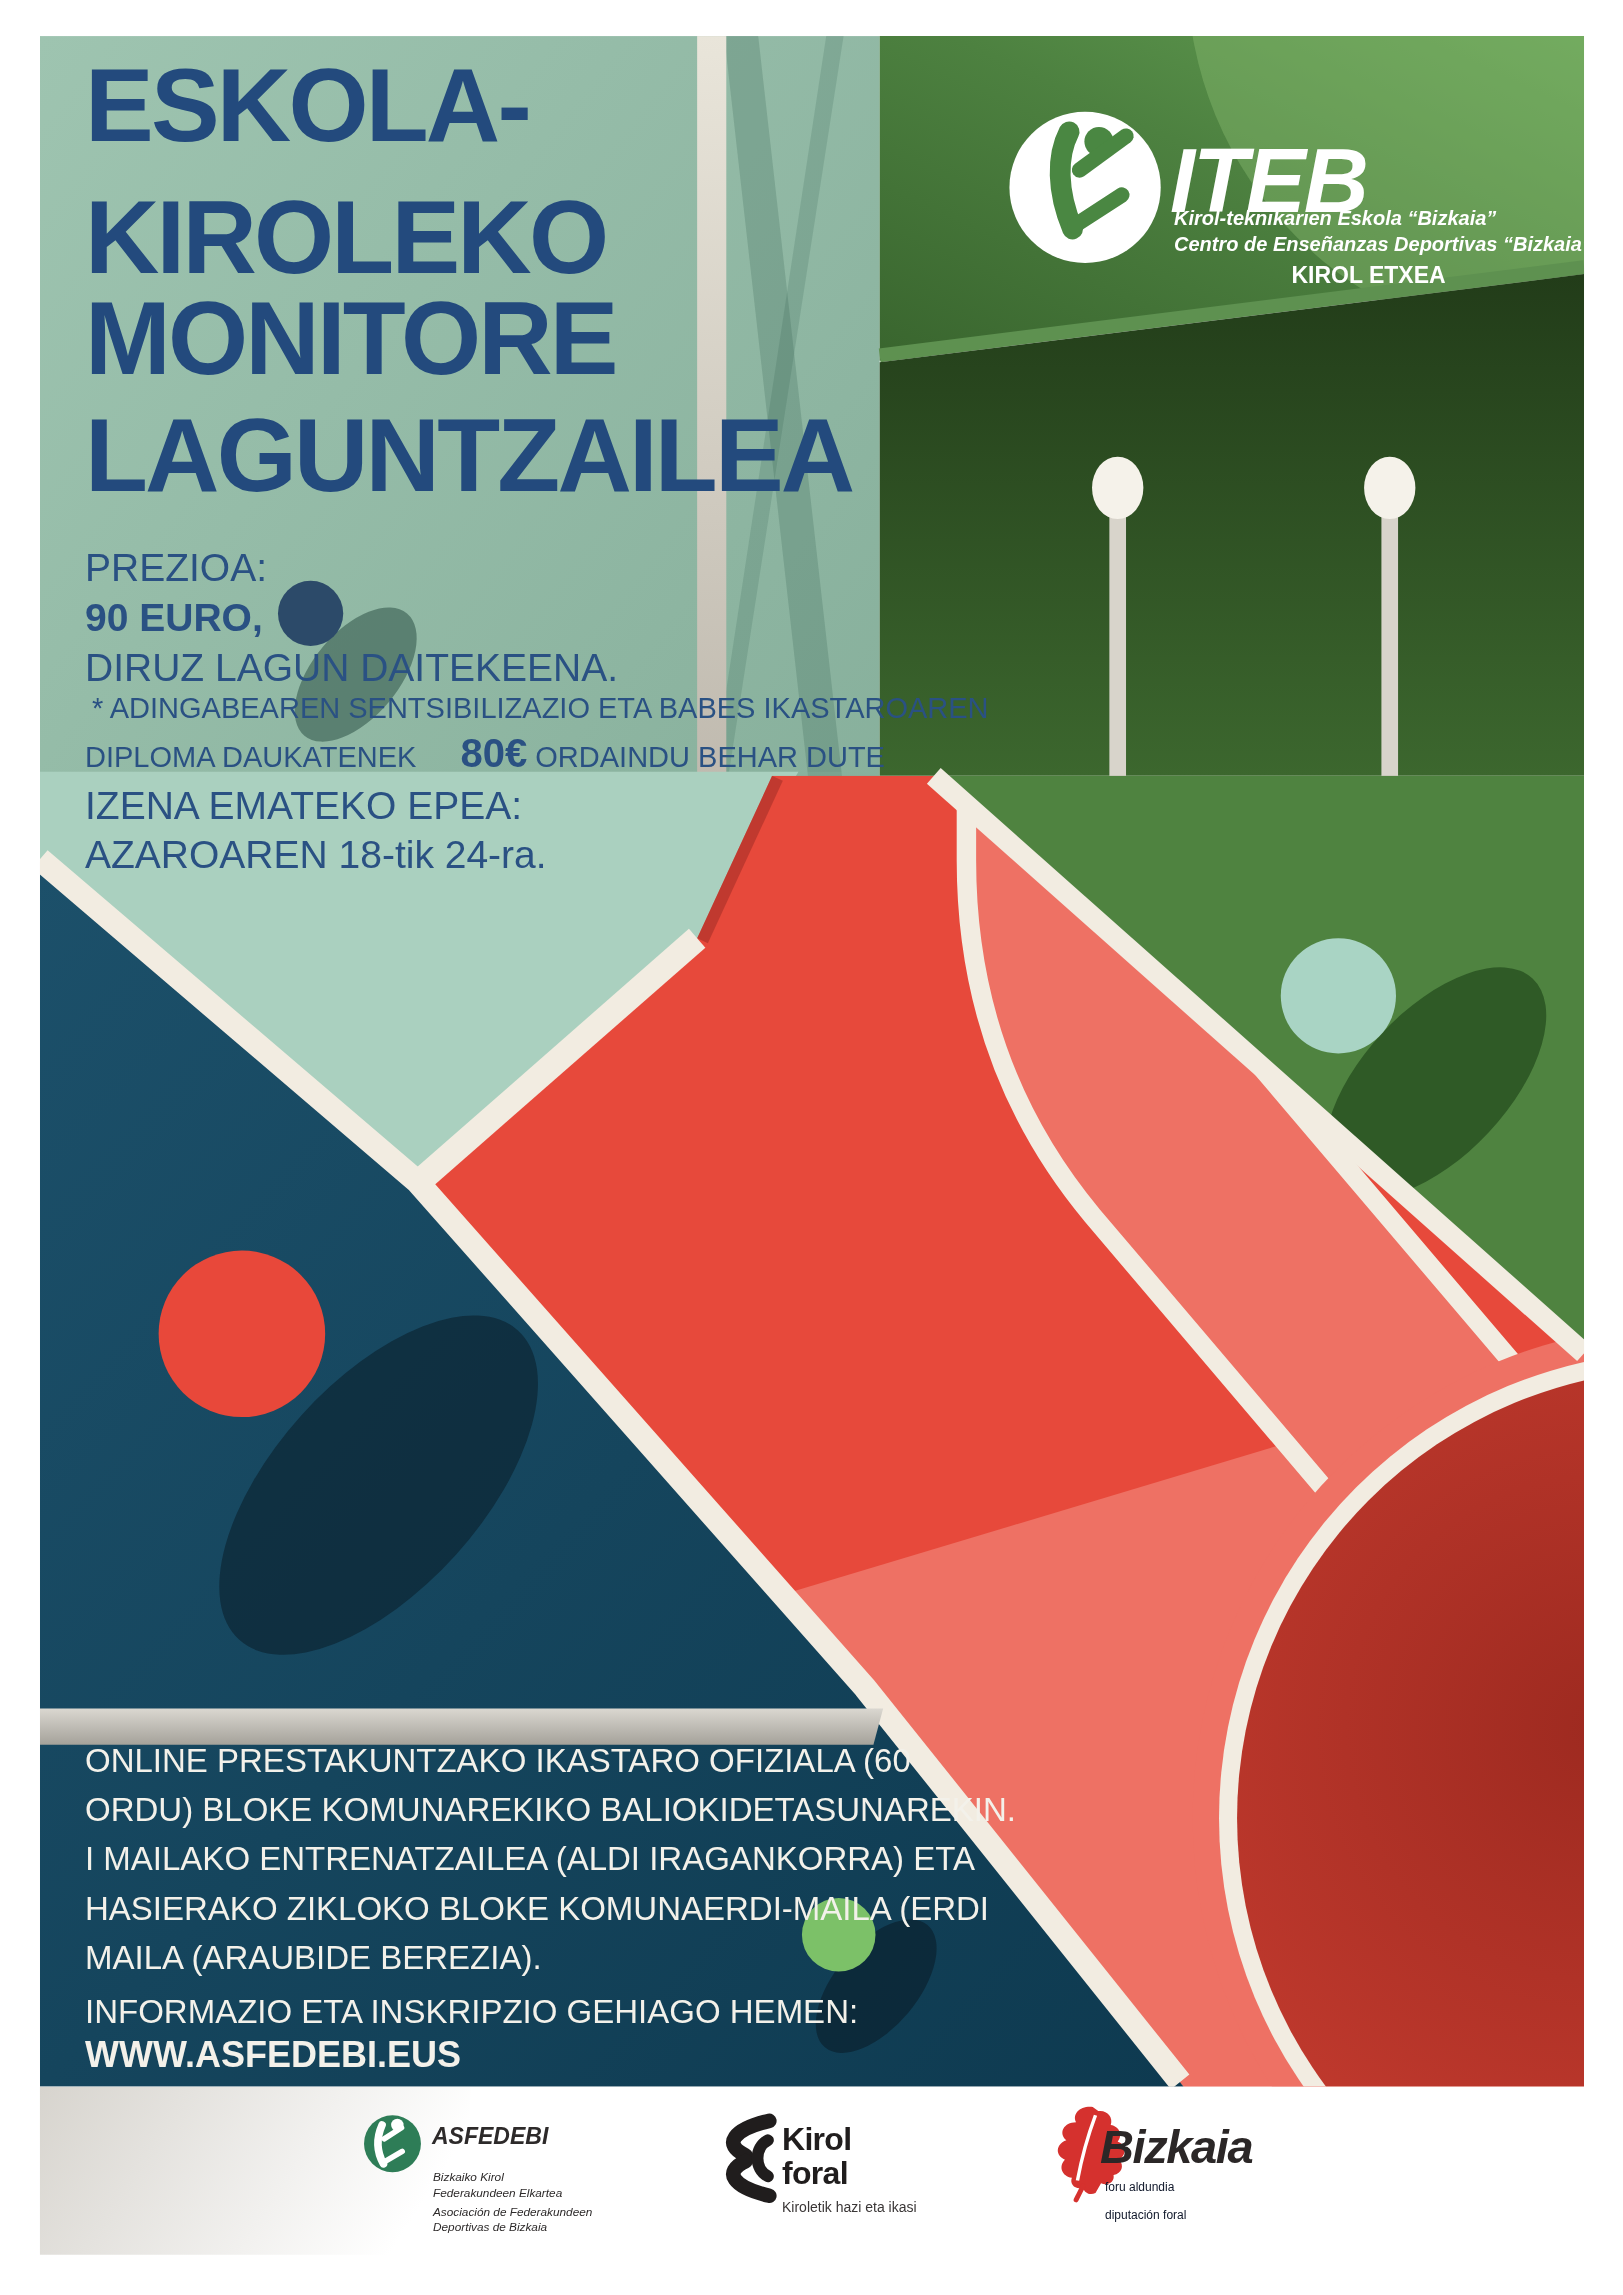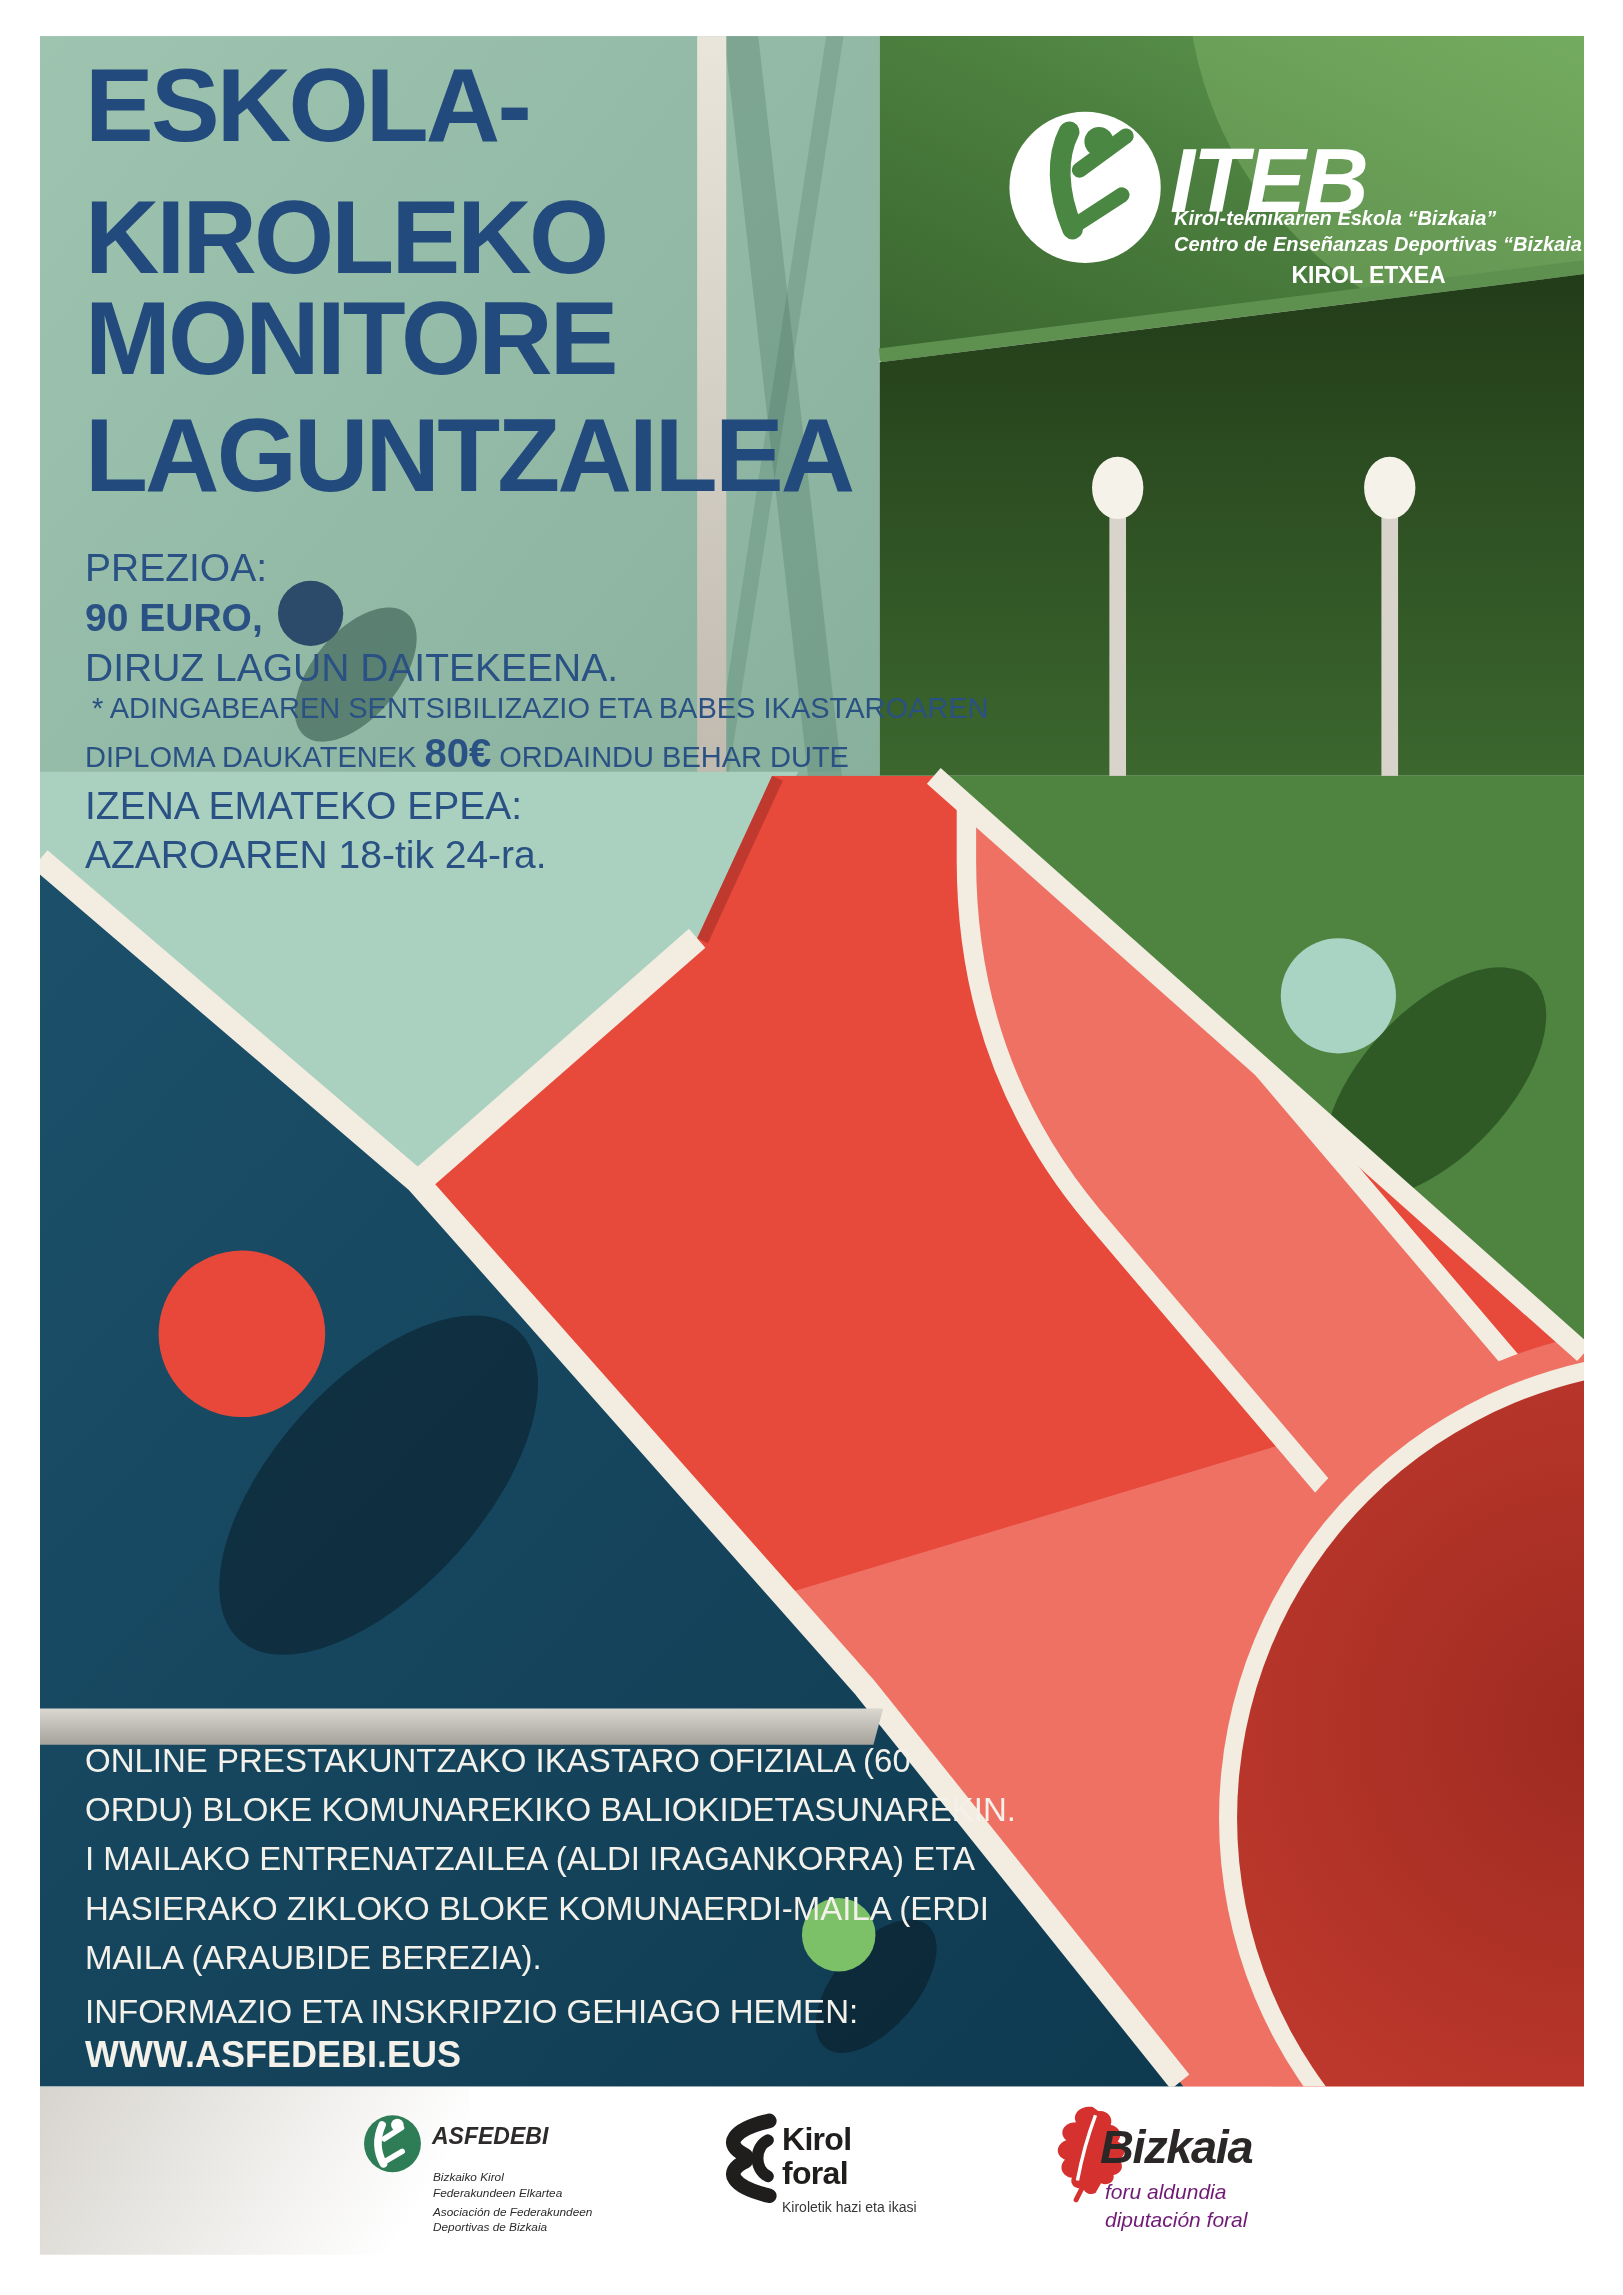--- a/index.html
+++ b/index.html
@@ -4,33 +4,33 @@
 <style>
   html,body{margin:0;padding:0;background:#ffffff;}
   .poster{position:relative;width:1624px;height:2295px;background:#ffffff;overflow:hidden;
           font-family:"Liberation Sans", sans-serif;}
   .art{position:absolute;left:0;top:0;width:1624px;height:2295px;display:block;}
   .txt{position:absolute;white-space:nowrap;line-height:1;}
   .title-line{left:85px;font-weight:bold;font-size:103px;letter-spacing:-2.8px;color:#234a7d;}
   .body-navy{left:85px;color:#2a5183;}
   .white-line{left:85px;color:#f3f1ea;}
   .note{font-size:29px;}
-  .note b{font-size:40px;font-weight:bold;}
+  .note b{font-size:40px;font-weight:bold;margin-left:36px;}
   .kiteb-name{left:1170px;top:136px;font-size:90px;font-weight:bold;font-style:italic;
               letter-spacing:-2.1px;color:#ffffff;}
   .kiteb-sub{left:1174px;font-size:20px;font-weight:bold;font-style:italic;color:#ffffff;}
   .kiteb-etxea{left:1174px;top:264px;width:389px;text-align:center;font-size:23px;font-weight:bold;color:#ffffff;}
   .course{font-size:33px;}
   .url{font-size:36px;font-weight:bold;}
   .asf-name{left:432px;top:2125px;font-size:23px;font-weight:bold;font-style:italic;color:#2d2a2a;}
   .asf-sub{left:433px;font-size:11.8px;font-weight:normal;font-style:italic;color:#2d2a2a;line-height:1.1;}
   .kir-word{left:782px;font-size:32px;font-weight:bold;color:#201d1d;letter-spacing:-0.7px;}
   .kir-tag{left:782px;top:2200px;font-size:14px;color:#3a3636;}
   .biz-name{left:1100px;top:2123px;font-size:47px;font-weight:bold;font-style:italic;color:#2b2727;letter-spacing:-1.4px;}
-  .biz-sub{left:1105px;font-size:21px;font-style:italic;color:#701a75;}
+  .biz-sub{left:1105px;font-size:12px;color:#0f172a;}
 </style>
 </head>
 <body>
 
 <div class="poster">
 
   <svg class="art" viewBox="0 0 2339 3307" aria-hidden="true">
     <defs>
       <clipPath id="artClip">
           <rect x="57" y="52" width="2225" height="2955"></rect>

